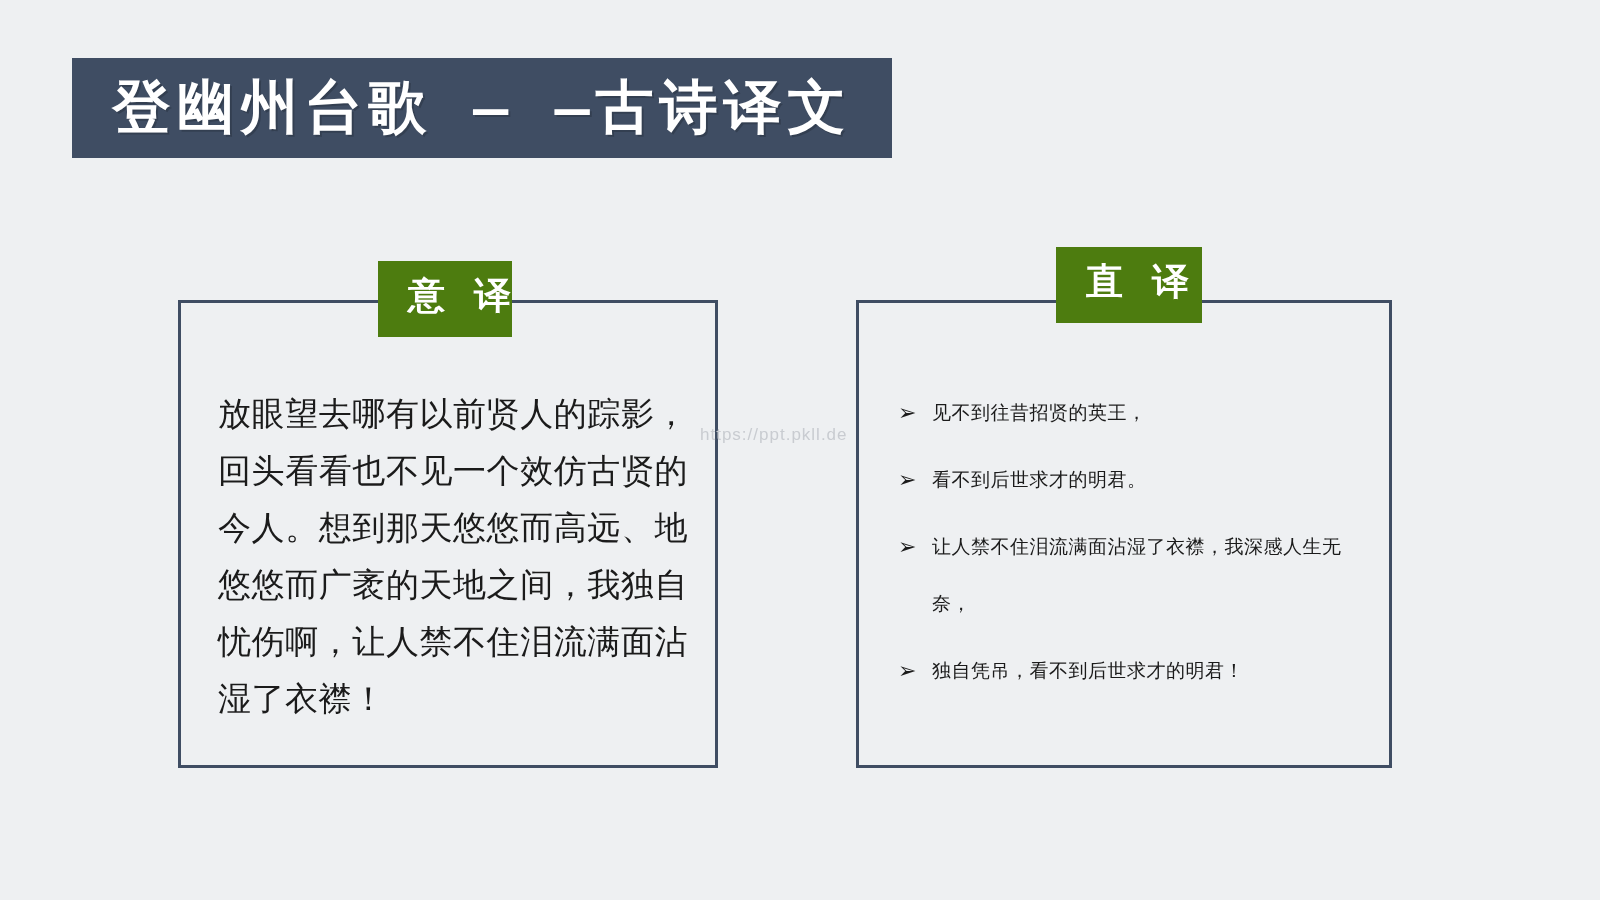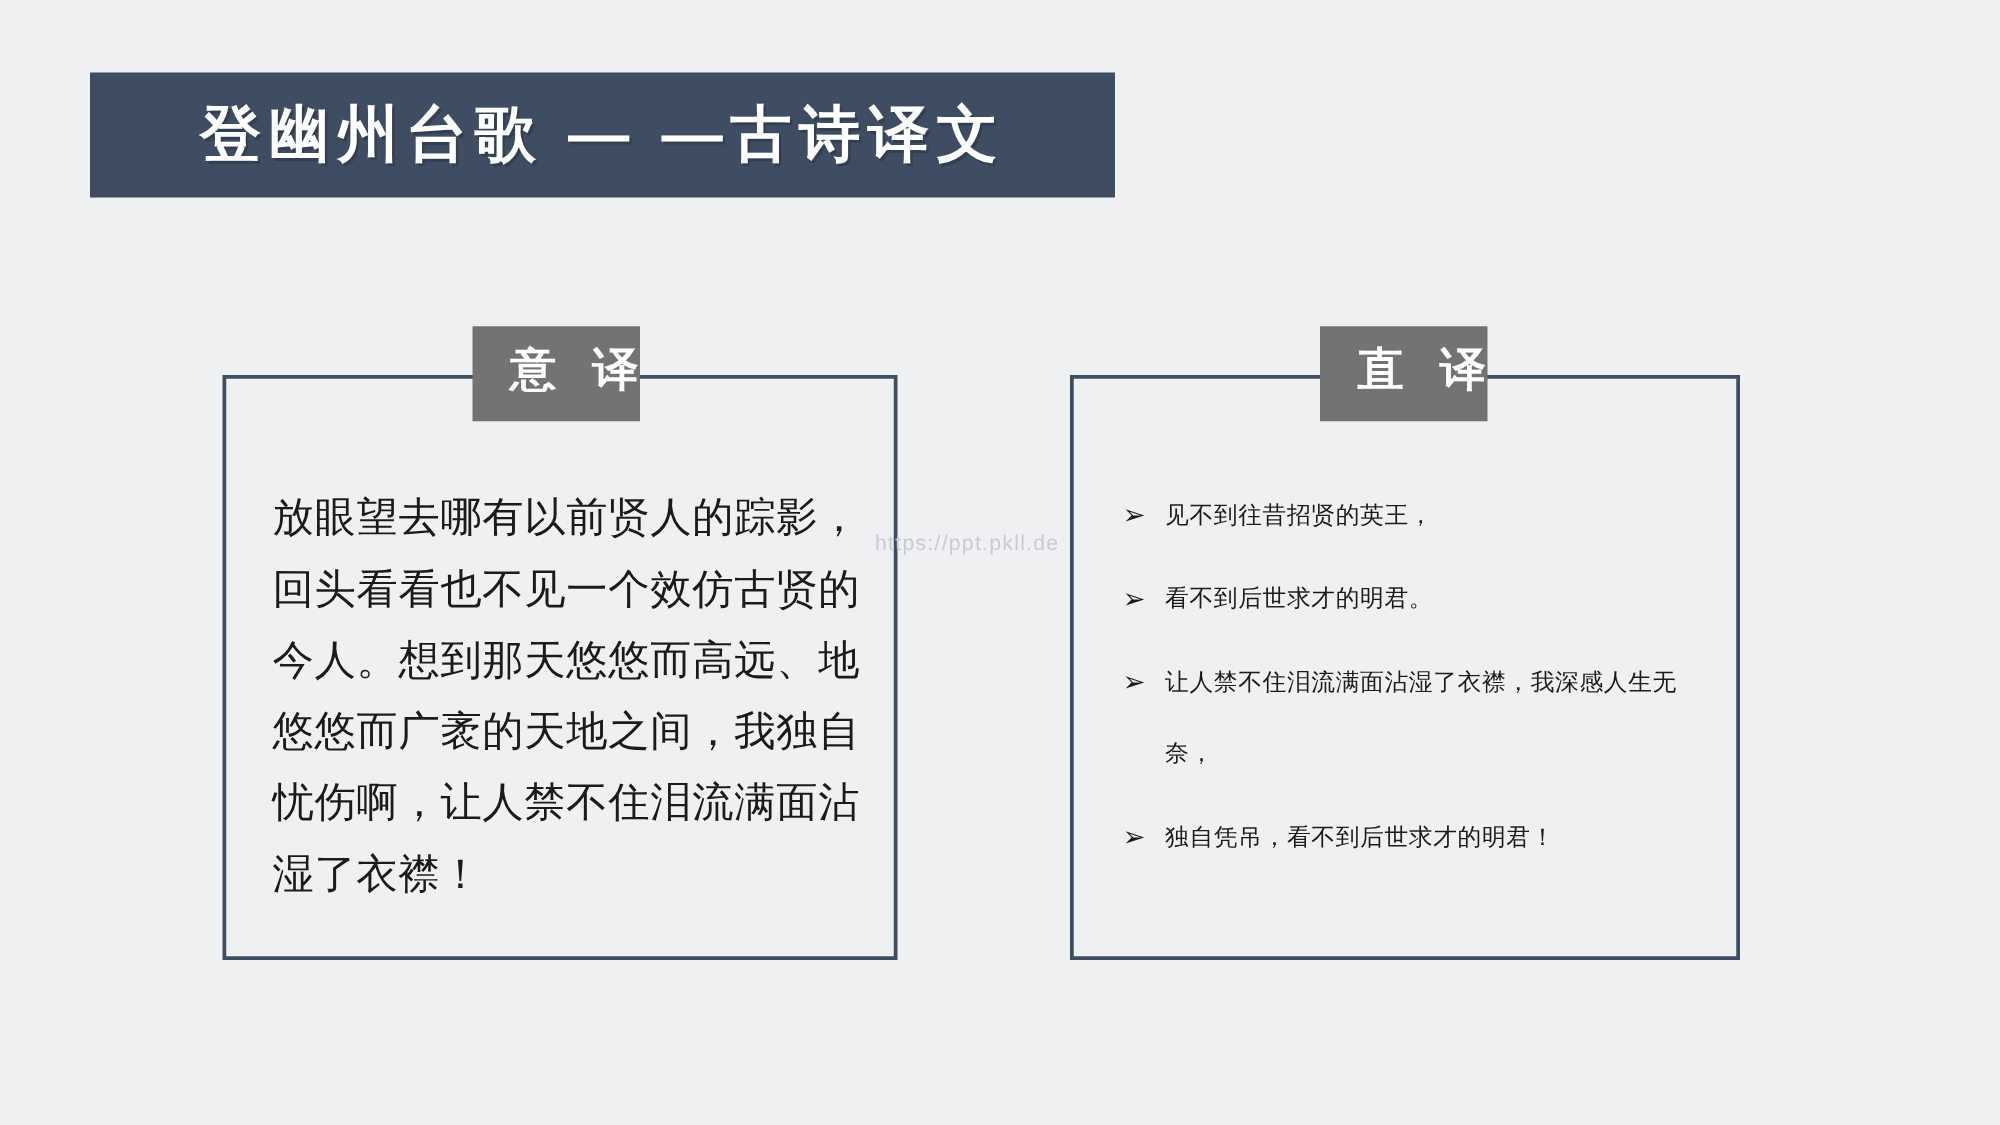--- a/index.html
+++ b/index.html
@@ -30,22 +30,22 @@
     top: 58px;
     width: 820px;
     height: 100px;
     background: #3f4d63;
     display: flex;
     align-items: center;
     justify-content: center;
   }
   .title-text {
     color: #ffffff;
-    font-family: Liberation Sans, sans-serif;
-    font-size: 49px;
+    font-family: Liberation Mono, monospace;
+    font-size: 58px;
     font-weight: bold;
     letter-spacing: 6px;
     white-space: nowrap;
     text-shadow: 2px 2px 0 rgba(0,0,0,0.18);
   }
 
   
   .panel {
     position: absolute;
     border: 3px solid #3f4d63;
@@ -60,41 +60,41 @@
   }
   .panel-right {
     left: 856px;
     top: 300px;
     width: 536px;
     height: 468px;
   }
 
   .panel-label {
     position: absolute;
-    background: #737373;
+    background: #4d7c0f;
     color: #ffffff;
     font-family: "DejaVu Sans", sans-serif;
     font-size: 37px;
     font-weight: bold;
     letter-spacing: 8px;
     padding: 10px 22px 12px 30px;
     box-sizing: border-box;
     text-align: center;
     white-space: nowrap;
   }
   .label-left {
     left: 378px;
     top: 261px;
     width: 134px;
     height: 76px;
   }
   .label-right {
     left: 1056px;
-    top: 261px;
-    width: 134px;
+    top: 247px;
+    width: 146px;
     height: 76px;
   }
 
   
   .free-text {
     position: absolute;
     left: 218px;
     top: 385px;
     width: 470px;
     color: #1b1b1b;

